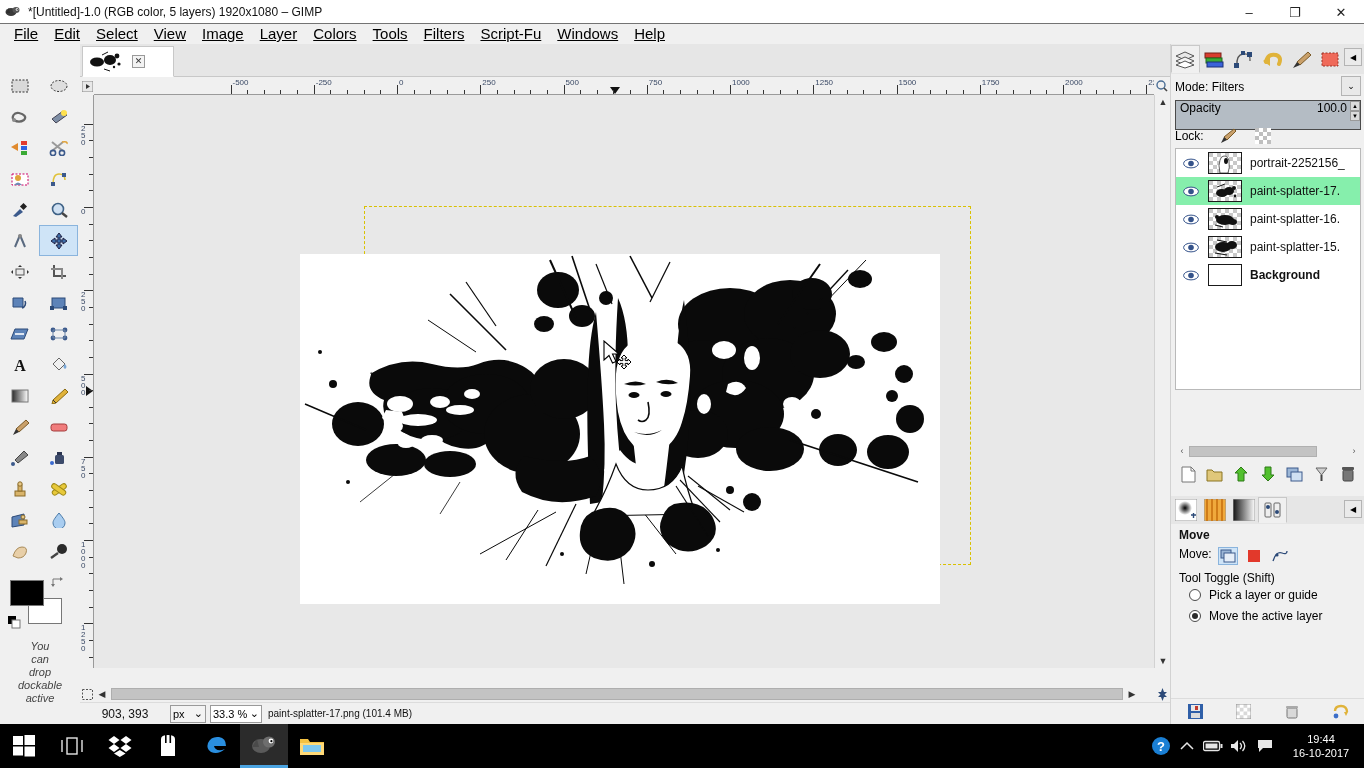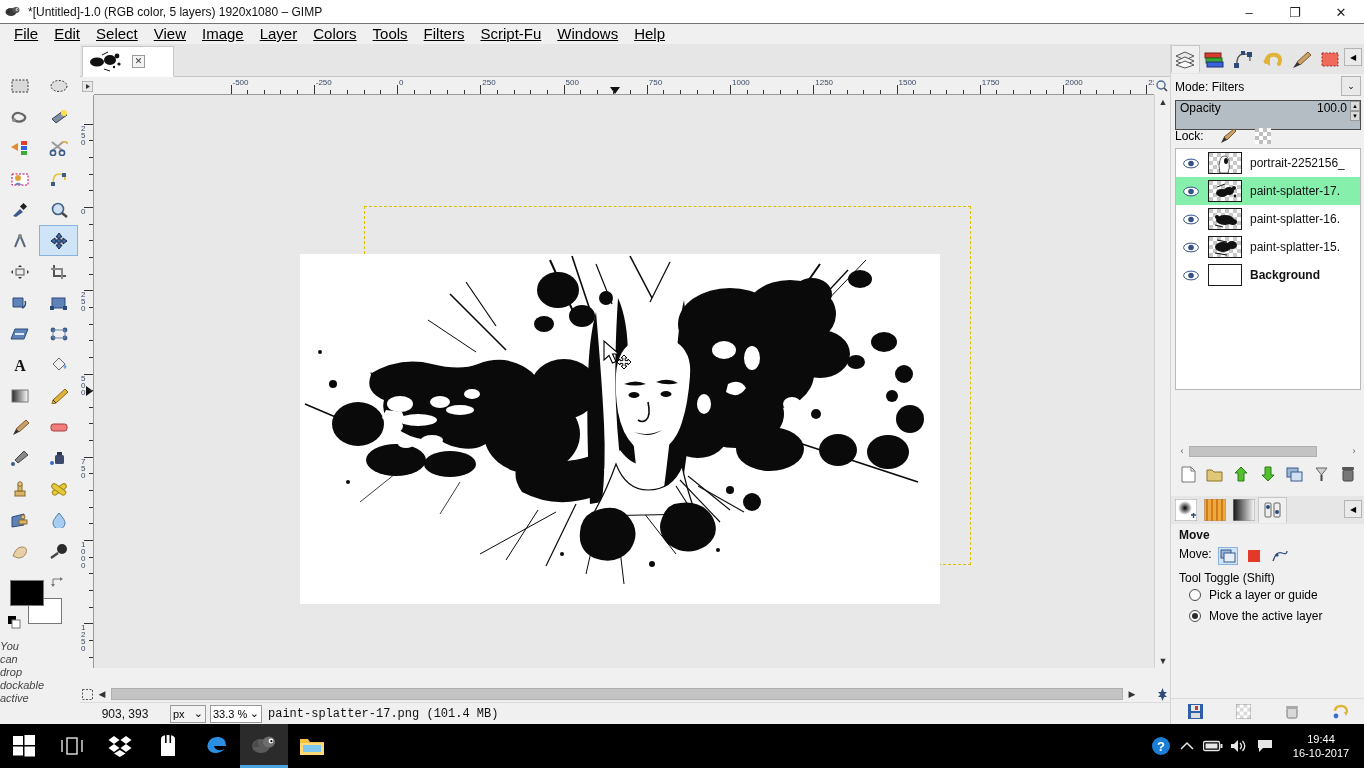--- a/index.html
+++ b/index.html
@@ -43,21 +43,21 @@
     width: 39px; height: 31px; display: flex; align-items: center; justify-content: center;
   }
   .tool.active { background: #cfe4f7; border: 1px solid #8ab4dd; }
   .tool svg { display: block; }
   #fg-bg-area { position: relative; width: 80px; height: 62px; margin-top: 6px; padding-left: 8px; }
   #fg-swatch { position:absolute; left:10px; top:8px; width:34px; height:26px; background:#000; border:1px solid #777; }
   #bg-swatch { position:absolute; left:28px; top:26px; width:34px; height:26px; background:#fff; border:1px solid #777; }
   #reset-swatch { position:absolute; left:8px; top:44px; width:14px; height:14px; }
   #swap-icon { position:absolute; left:50px; top:4px; }
   #drop-text {
-    width: 80px; text-align: left; font-style: italic; font-size: 11px;
+    width: 80px; text-align: center; font-style: italic; font-size: 11px;
     color: #444; line-height: 13px; margin-top: 6px;
   }
 
   
   #imgwin { position: absolute; top: 44px; left: 80px; width: 1090px; height: 680px; background:#f0f0f0; }
   #tabstrip { position:absolute; top:0; left:0; width: 1090px; height: 33px; background:#e6e6e6; border-bottom:1px solid #c8c8c8;}
   #imgtab {
     position:absolute; left:2px; top:2px; height:31px; width:92px;
     background:#fff; border:1px solid #c8c8c8; border-bottom:1px solid #fff;
     display:flex; align-items:center; gap:4px; padding: 0 5px;
@@ -105,21 +105,21 @@
   #nav-btn { position:absolute; right:0px; bottom:22px; width:16px; height:16px; display:flex; align-items:center; justify-content:center;}
 
   
   #statusbar { position:absolute; left:0; bottom:0; width:1090px; height:22px; background:#f0f0f0;
                display:flex; align-items:center; border-top:1px solid #dcdcdc; }
   #pos-label { width:90px; text-align:center; font-size:12px; color:#111; }
   .stat-combo { height:18px; border:1px solid #9a9a9a; background:#f3f3f3; display:flex; align-items:center;
                 font-size:11px; padding:0 2px; }
   #unit-combo { width:36px; justify-content:space-between; margin-right:4px; }
   #zoom-combo { background:#fff; width:52px; justify-content:space-between; margin-right:6px; }
-  #status-text { font-size:12px; color:#111;font-family:Liberation Mono, monospace; }
+  #status-text { font-size:10px; color:#111; }
 
   
   #dock { position:absolute; top:44px; right:0; width:194px; height:680px; background:#f0f0f0;
           border-left:1px solid #d2d2d2; }
   #dock-tabs { position:absolute; top:0; left:0; width:194px; height:30px; background:#e6e6e6;
                display:flex; align-items:center; }
   .dock-tab { width:29px; height:28px; display:flex; align-items:center; justify-content:center; }
   .dock-tab.sel { background:#f0f0f0; border:1px solid #c8c8c8; border-bottom-color:#f0f0f0; }
   .dock-menu-btn { position:absolute; right:3px; top:4px; width:18px; height:18px; border:1px solid #b4b4b4;
                    background:#eaeaea; display:flex; align-items:center; justify-content:center; font-size:8px;}

